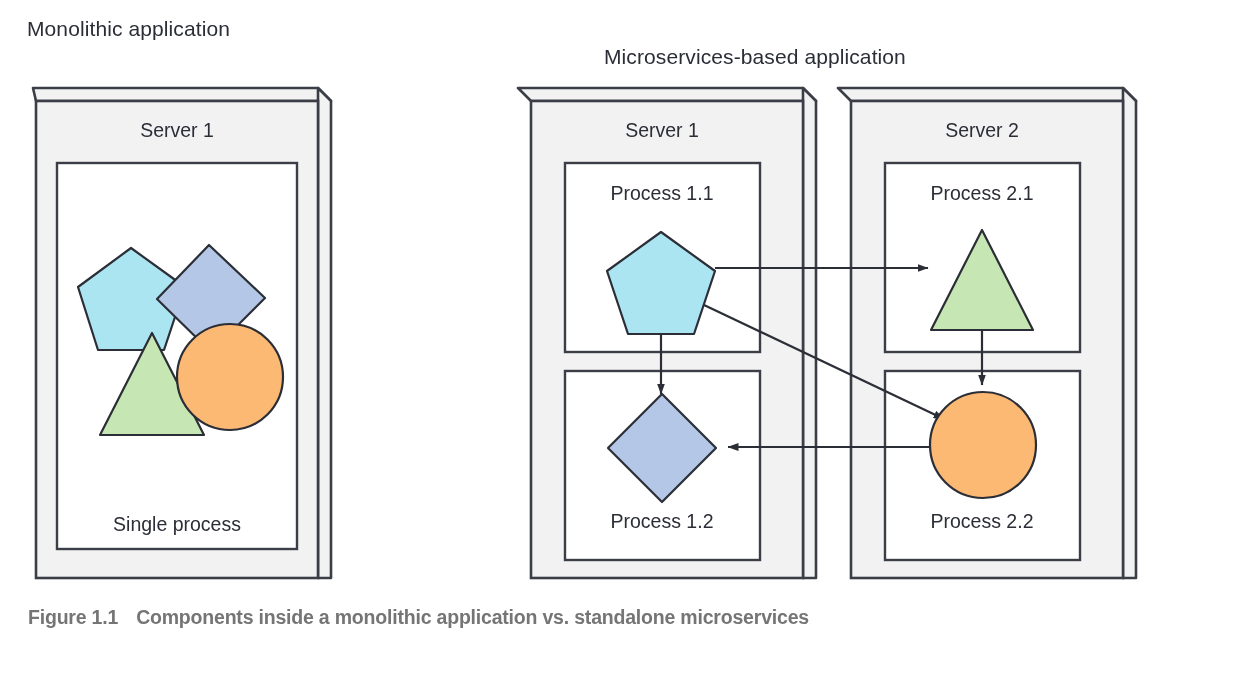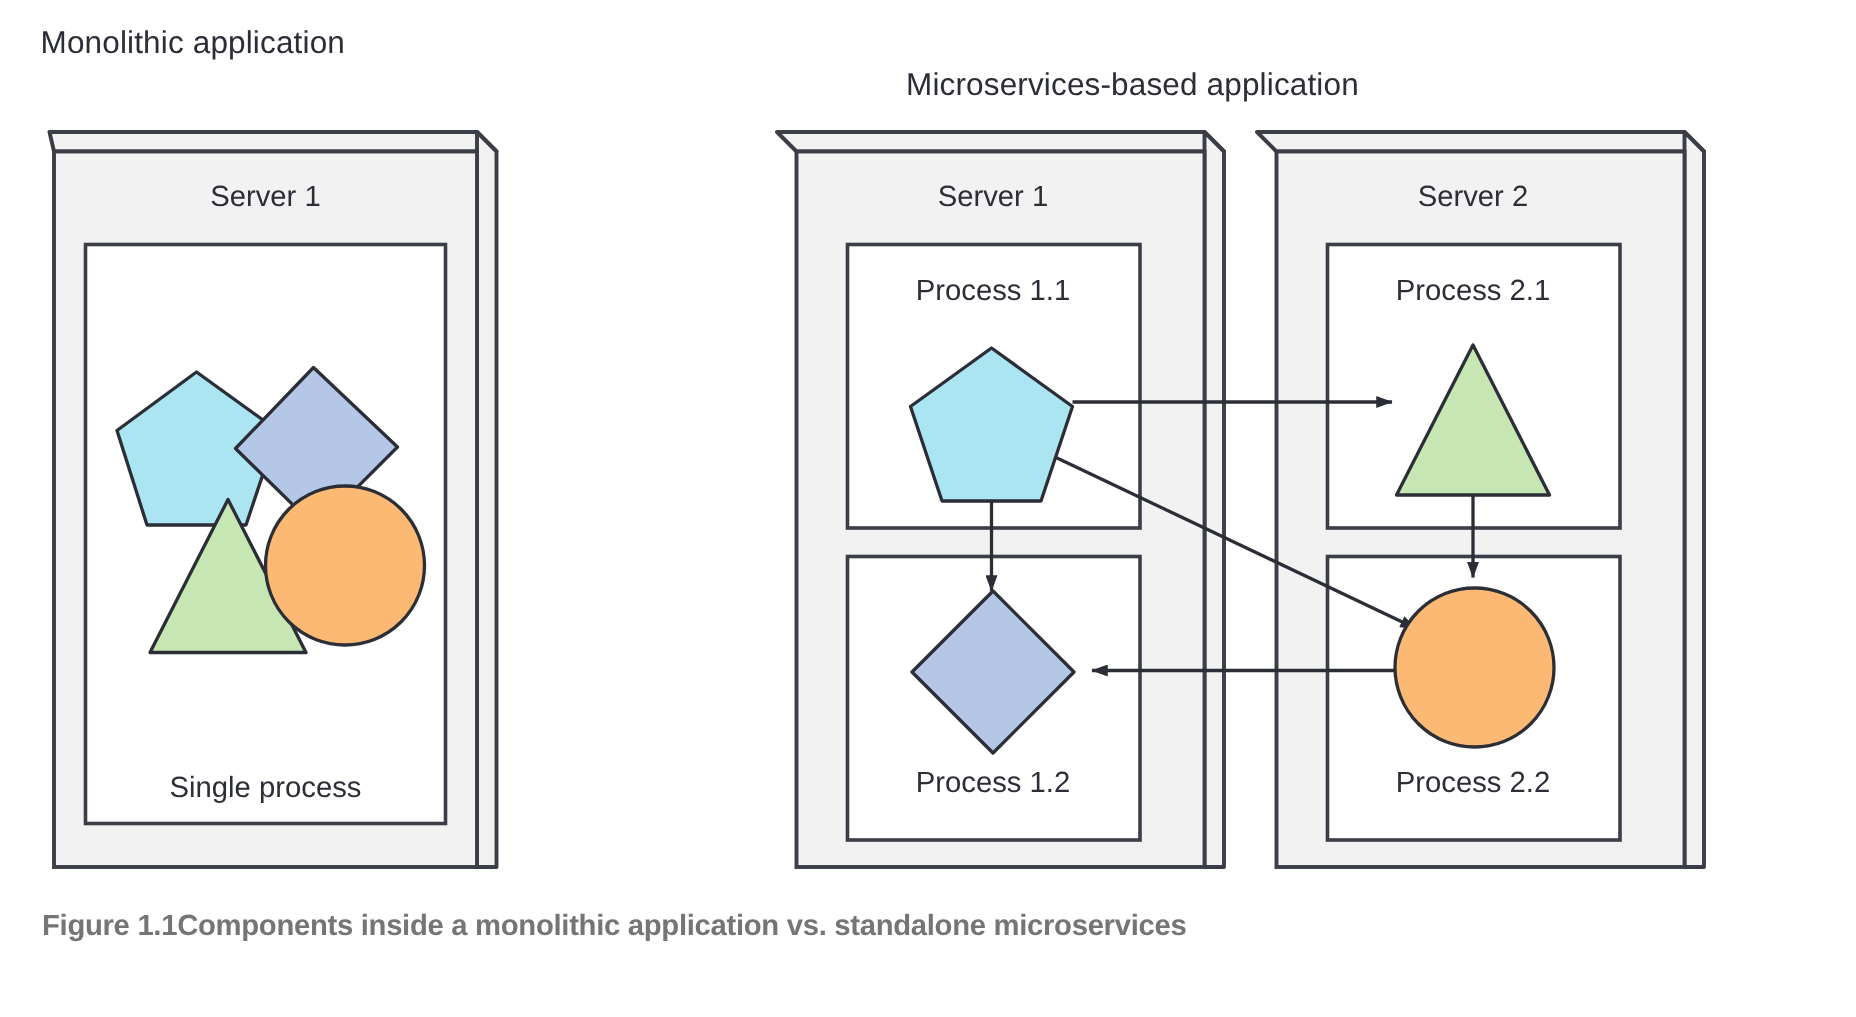--- a/index.html
+++ b/index.html
@@ -41,20 +41,21 @@
     left: 28px;
     top: 606px;
     font-size: 19.5px;
     font-weight: bold;
     color: #757575;
     white-space: nowrap;
     font-family: "Liberation Sans", sans-serif;
     letter-spacing: -0.2px;
   }
   .caption .cap-label {
+    margin-right: 18px;
   }
   .shape-label {
     font-family: "Liberation Sans", sans-serif;
     font-size: 19.5px;
     fill: #2b2e36;
   }
 </style>
 </head>
 <body>
 

